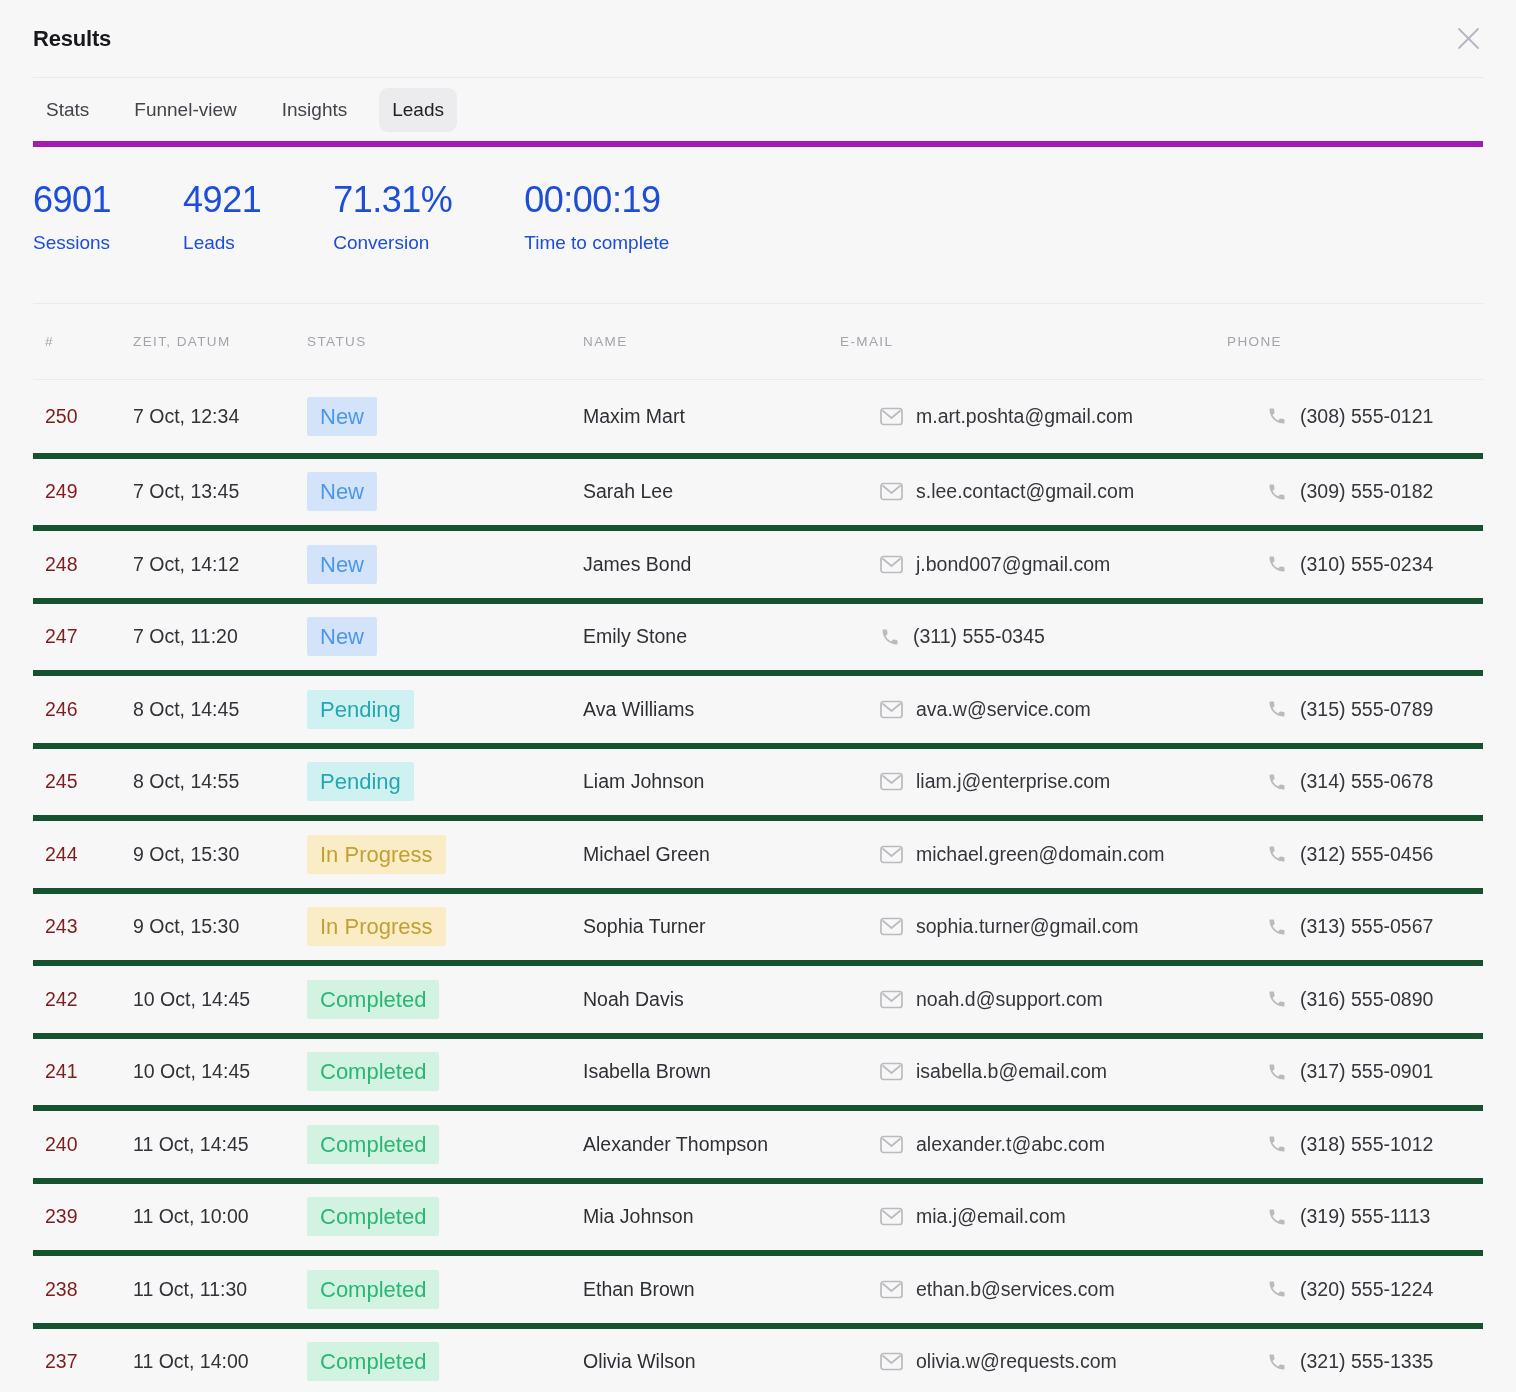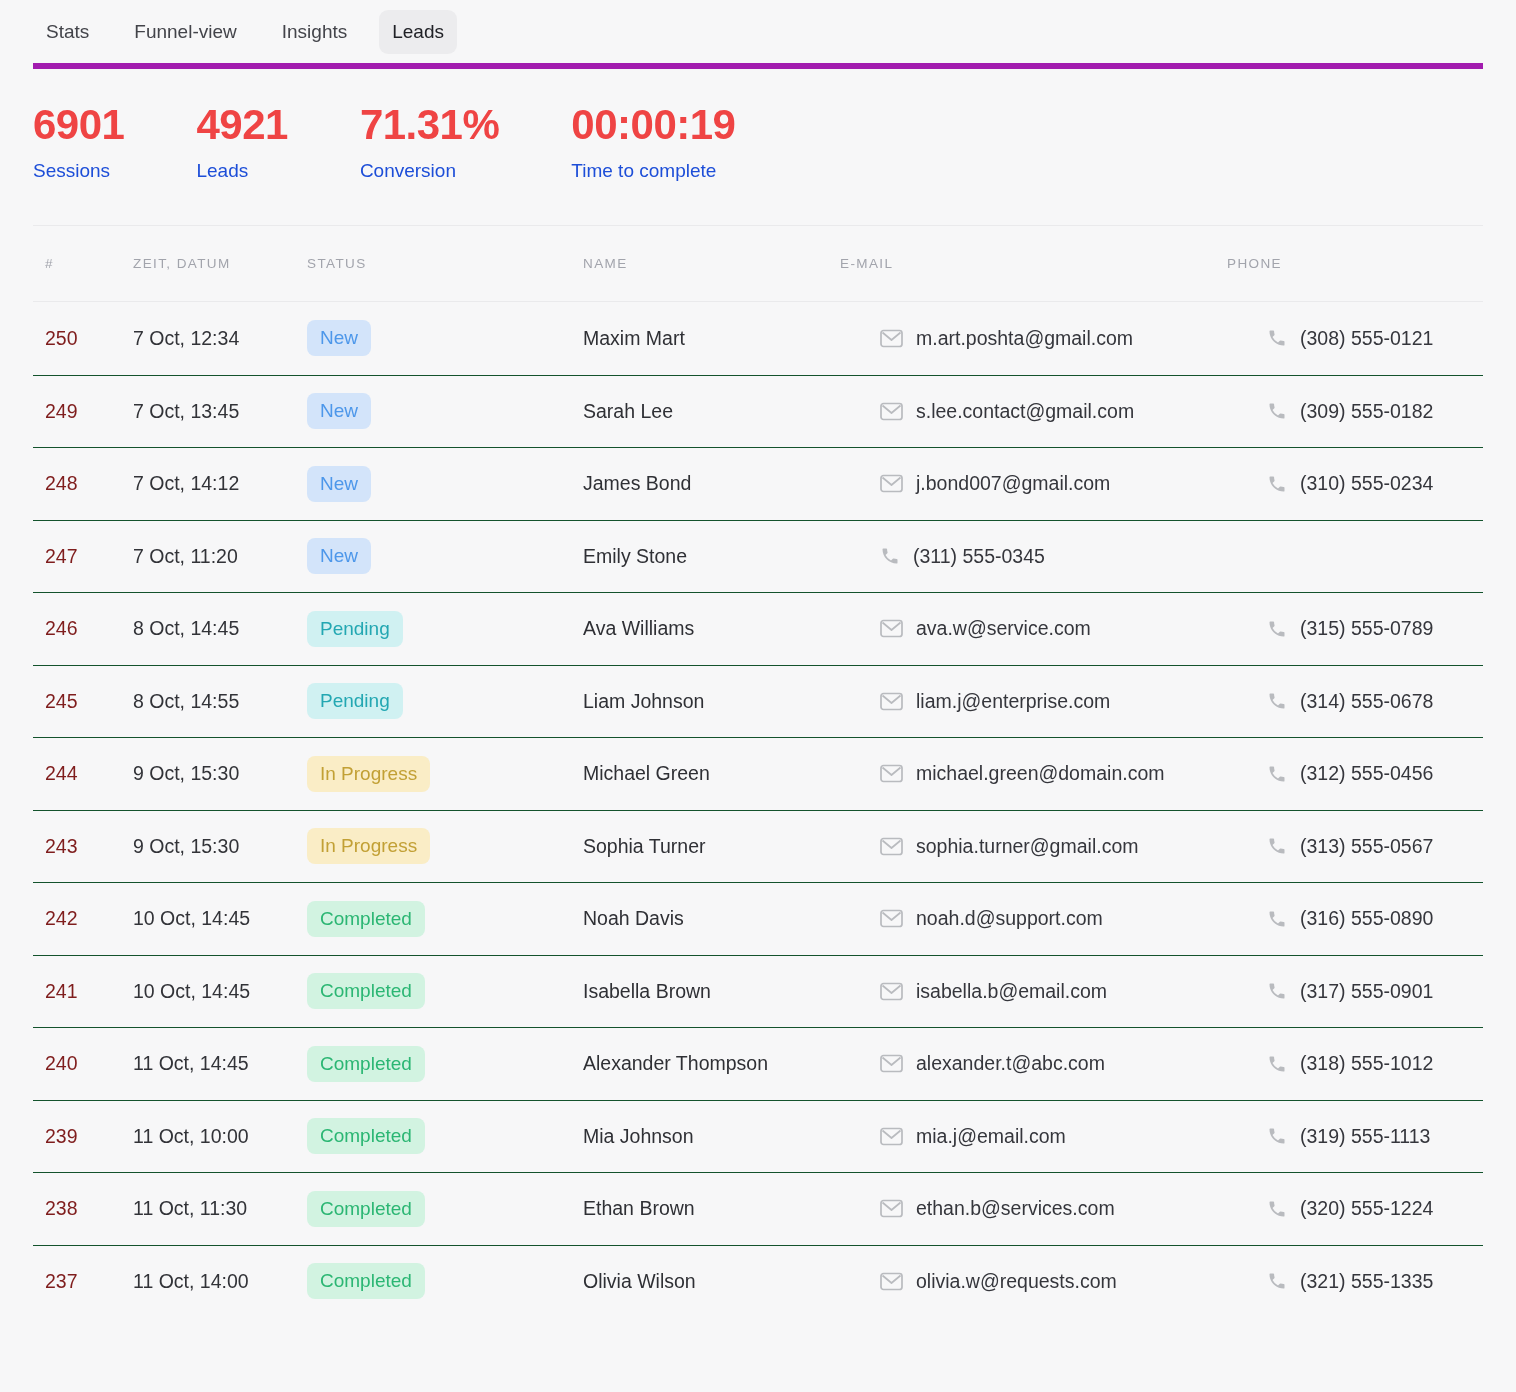--- a/index.html
+++ b/index.html
@@ -57,23 +57,23 @@
 
   
   .stats {
     margin: 0 33px;
     height: 156px;
     padding-top: 33px;
     display: flex;
     gap: 72px;
   }
   .stat-value {
-    font-size: 42px;
-    font-weight: 700;
-    color: #ef4444;
+    font-size: 36px;
+    font-weight: 400;
+    color: #1d4ed8;
     letter-spacing: -0.5px;
     line-height: 1.1;
   }
   .stat-label {
     margin-top: 12px;
     font-size: 19px;
     color: #1d4ed8;
   }
 
   
@@ -89,45 +89,56 @@
     border-bottom: 1px solid #eaeaec;
   }
   .th {
     font-size: 13.5px;
     letter-spacing: 1.4px;
     color: #a2a4ac;
     text-transform: uppercase;
   }
   .th:first-child { padding-left: 12px; }
   .tr { height: 72.5px; }
-  .tr + .tr { border-top: 1px solid #14532d; }
+  .tr + .tr { border-top: 6px solid #14532d; }
   .td { font-size: 19.5px; color: #35363c; }
   .td-num { padding-left: 12px; color: #7f1d1d; }
   .td-date { color: #323338; }
   .td-name { color: #2f3035; }
   .badge {
     display: inline-block;
-    font-size: 19px;
+    font-size: 22px;
     padding: 7px 13px;
-    border-radius: 8px;
+    border-radius: 2px;
     line-height: 1.15;
   }
   .cell-with-icon {
     display: flex;
     align-items: center;
     gap: 13px;
     padding-left: 40px;
   }
   .cell-icon { display: inline-flex; flex: none; }
 </style>
 </head>
 <body>
 
 <div class="panel">
 
+  <div class="panel-header">
+    <div class="panel-title">Results</div>
+    <div class="close-btn">
+      <span style="display:inline-flex;">
+        <svg width="27" height="27" viewBox="0 0 27 27">
+          <line x1="4" y1="4" x2="23" y2="23" stroke="#b4b6c0" stroke-width="1.8" stroke-linecap="round"></line>
+          <line x1="23" y1="4" x2="4" y2="23" stroke="#b4b6c0" stroke-width="1.8" stroke-linecap="round"></line>
+        </svg>
+      </span>
+    </div>
+  </div>
 
   <div class="tabs">
     <div class="tab">Stats</div>
     <div class="tab">Funnel-view</div>
     <div class="tab">Insights</div>
     <div class="tab active">Leads</div>
   </div>
 
   <div class="stats">
     <div class="stat">

